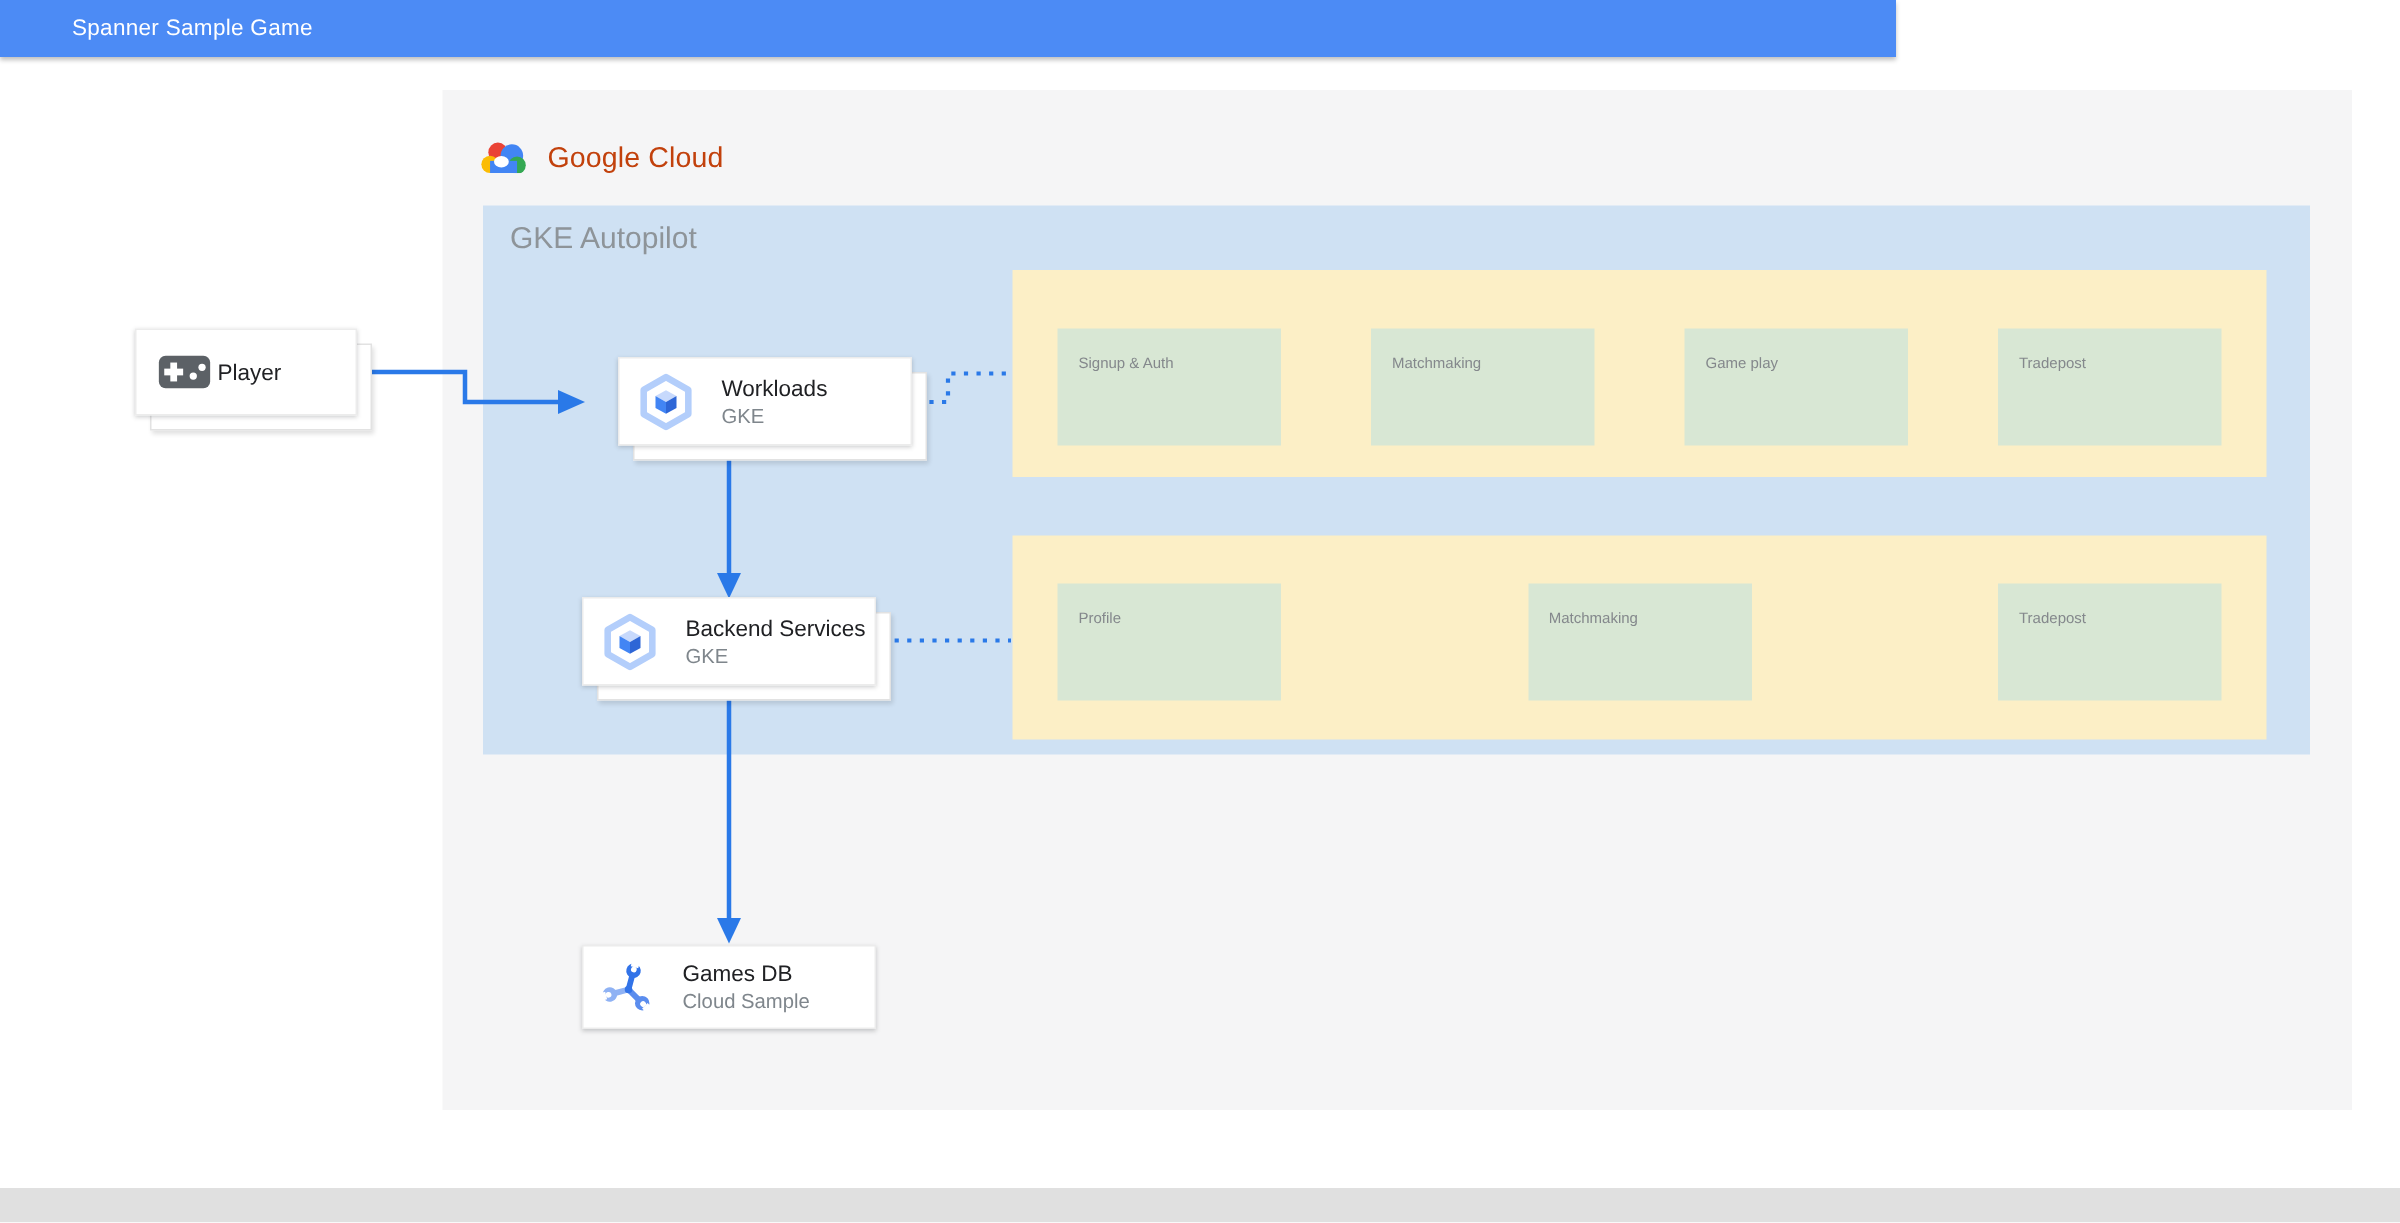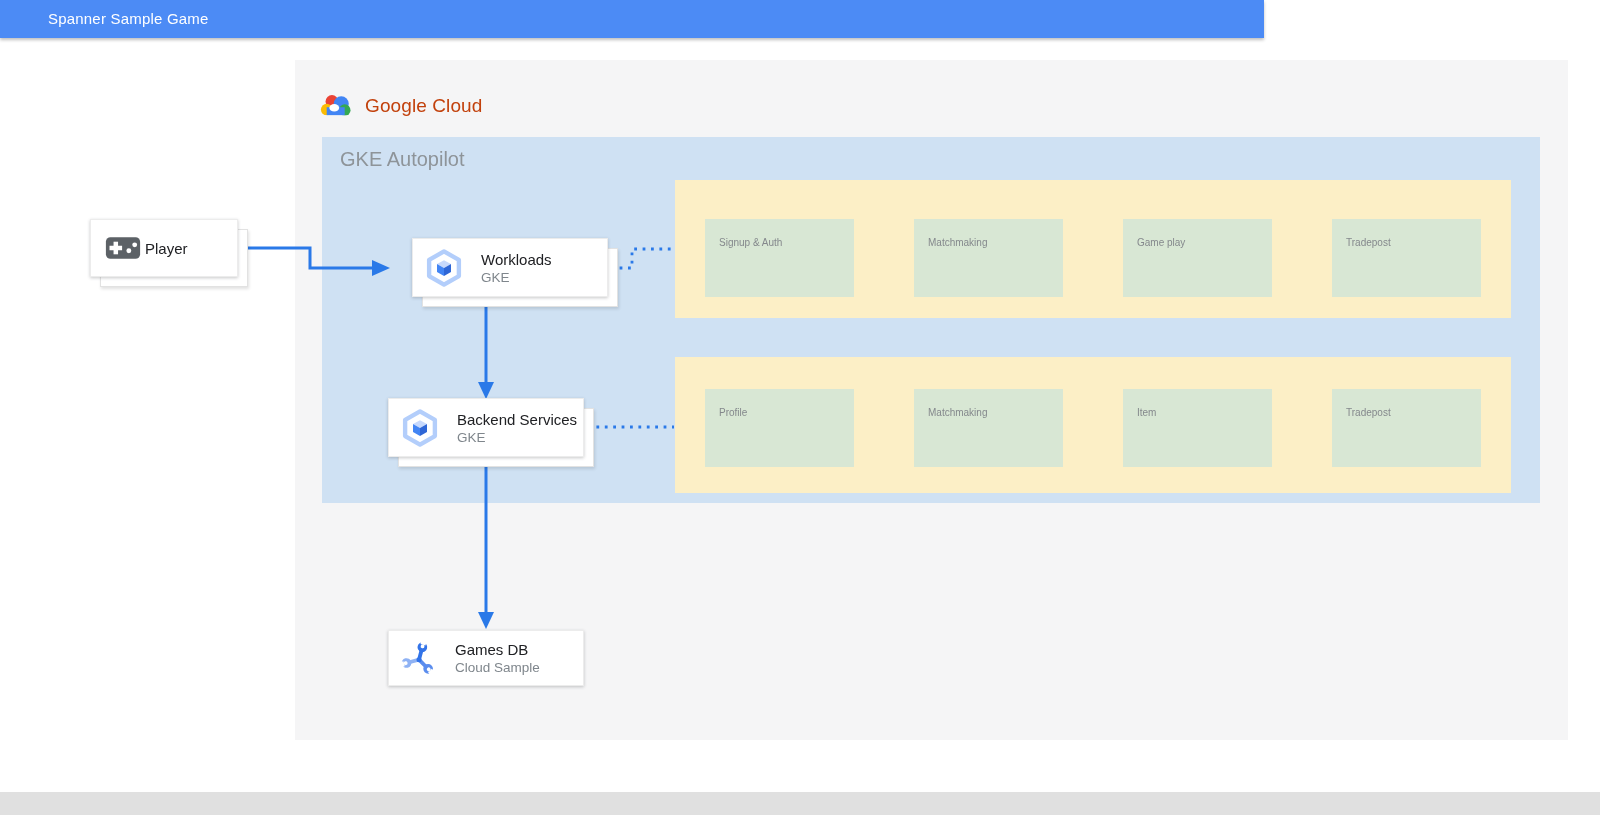--- a/index.html
+++ b/index.html
@@ -103,23 +103,20 @@
       <span class="svc-label">Tradepost</span>
     </div>
   </div>
 
   <div class="band band2">
     <div class="svc">
       <span class="svc-label">Profile</span>
     </div>
     <div class="svc">
       <span class="svc-label">Matchmaking</span>
-    </div>
-    <div class="svc">
-      <span class="svc-label">Item</span>
     </div>
     <div class="svc">
       <span class="svc-label">Tradepost</span>
     </div>
   </div>
 
   <svg class="wires" aria-hidden="true">
     <g stroke="#2a79e8" stroke-width="3" fill="none">
       <path d="M238 248 H310 V268 H372"></path>
       <path d="M486 299 V382"></path>

